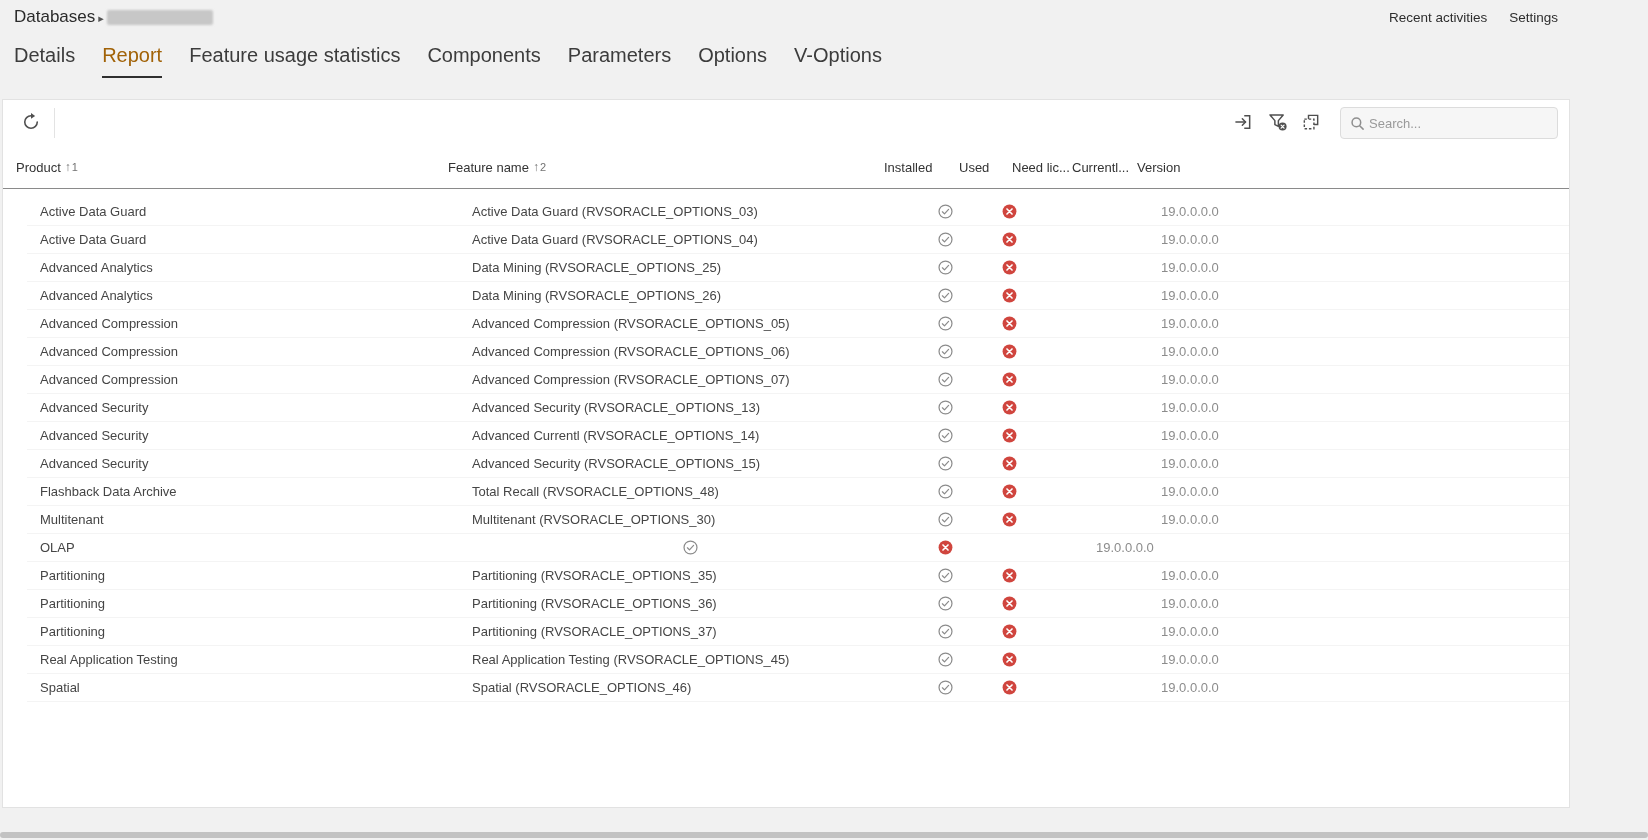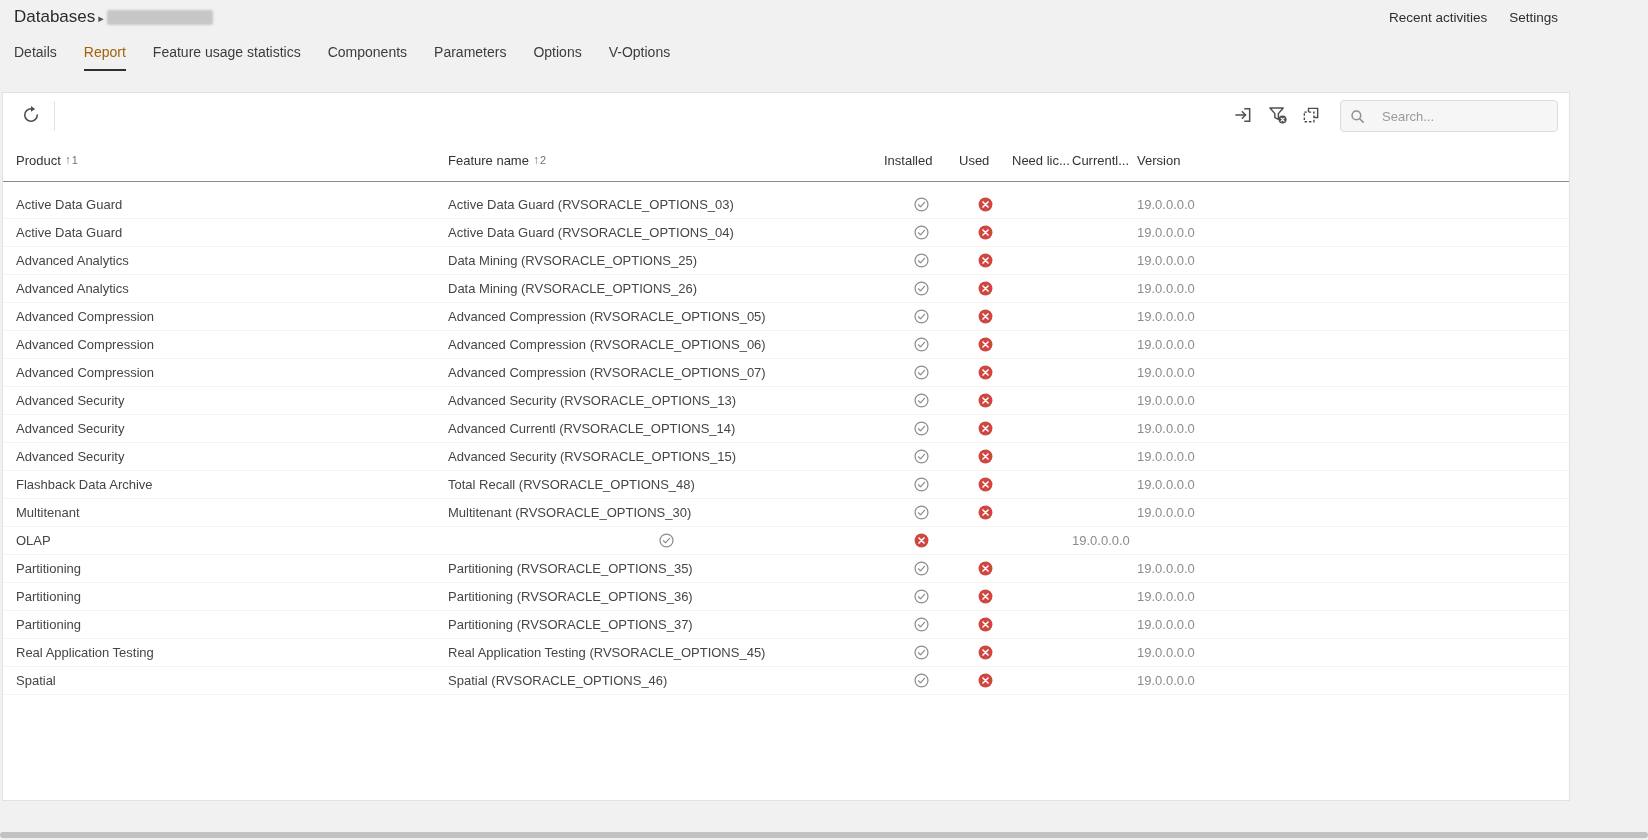--- a/index.html
+++ b/index.html
@@ -29,21 +29,21 @@
     background: #c7c7c7; border-radius: 2px;
     filter: blur(1.2px);
   }
   .topbar-actions { display: flex; gap: 22px; font-size: 13.5px; color: #2e2e2e; }
   .topbar-actions span { cursor: pointer; text-align: right; }
 
   
   .tabs {
     display: flex; gap: 27px;
     padding: 14px 14px 0 14px;
-    font-size: 14px; color: #3c3c3c;
+    font-size: 20px; color: #3c3c3c;
   }
   .tab { padding-bottom: 9px; cursor: pointer; border-bottom: 2px solid transparent; }
   .tab.active { color: #a16207; border-bottom-color: var(--tab-active, #2f2f2f); }
 
   
   .panel {
     background: #fff;
     border: 1px solid #e2e2e2;
     margin: 21px 2px 0 2px;
     height: 709px;
@@ -53,21 +53,21 @@
   
   .toolbar { display: flex; align-items: center; height: 46px; padding: 0 11px; }
   .icon-btn {
     width: 34px; height: 32px;
     display: flex; align-items: center; justify-content: center;
     background: none; border: none; cursor: pointer; border-radius: 3px;
   }
   .toolbar-divider { width: 1px; height: 30px; background: #e3e3e3; margin: 0 8px 0 6px; }
   .toolbar-spacer { flex: 1; }
   .search-box {
-    display: flex; align-items: center; gap: 17px;
+    display: flex; align-items: center; gap: 4px;
     width: 218px; height: 32px;
     background: #f6f6f6; border: 1px solid #dcdcdc; border-radius: 4px;
     padding: 0 9px; margin-left: 12px;
   }
   .search-box input {
     border: none; background: transparent; outline: none;
     font-family: "Liberation Sans", sans-serif;
     font-size: 13px; color: #333; width: 100%;
   }
   .search-box input::placeholder { color: #9a9a9a; }
@@ -81,21 +81,21 @@
   }
   .grid-header {
     height: 43px;
     font-size: 13px; color: #333;
     border-bottom: 1px solid #8a8a8a;
   }
   .hcell { display: flex; align-items: flex-start; gap: 4px; white-space: nowrap; overflow: hidden; cursor: pointer; }
   .sort-wrap { display: inline-flex; align-items: baseline; color: #737373; }
   .sort-arrow { font-size: 12px; }
   .sort-num { font-size: 11px; margin-left: 1px; }
-  .grid-body { padding-top: 9px; }
+  .grid-body { padding-top: 9px; margin-left: 24px; }
   .grid-row { height: 28px; border-bottom: 1px solid #f4f4f4; cursor: pointer; }
   .cell {
     font-size: 13px; color: #454545;
     white-space: nowrap; overflow: hidden; text-overflow: ellipsis;
   }
   .cell-center { display: flex; justify-content: center; }
   .cell.version { color: #8c8c8c; }
   .status-icon { display: inline-flex; width: 15px; height: 15px; }
 
   

